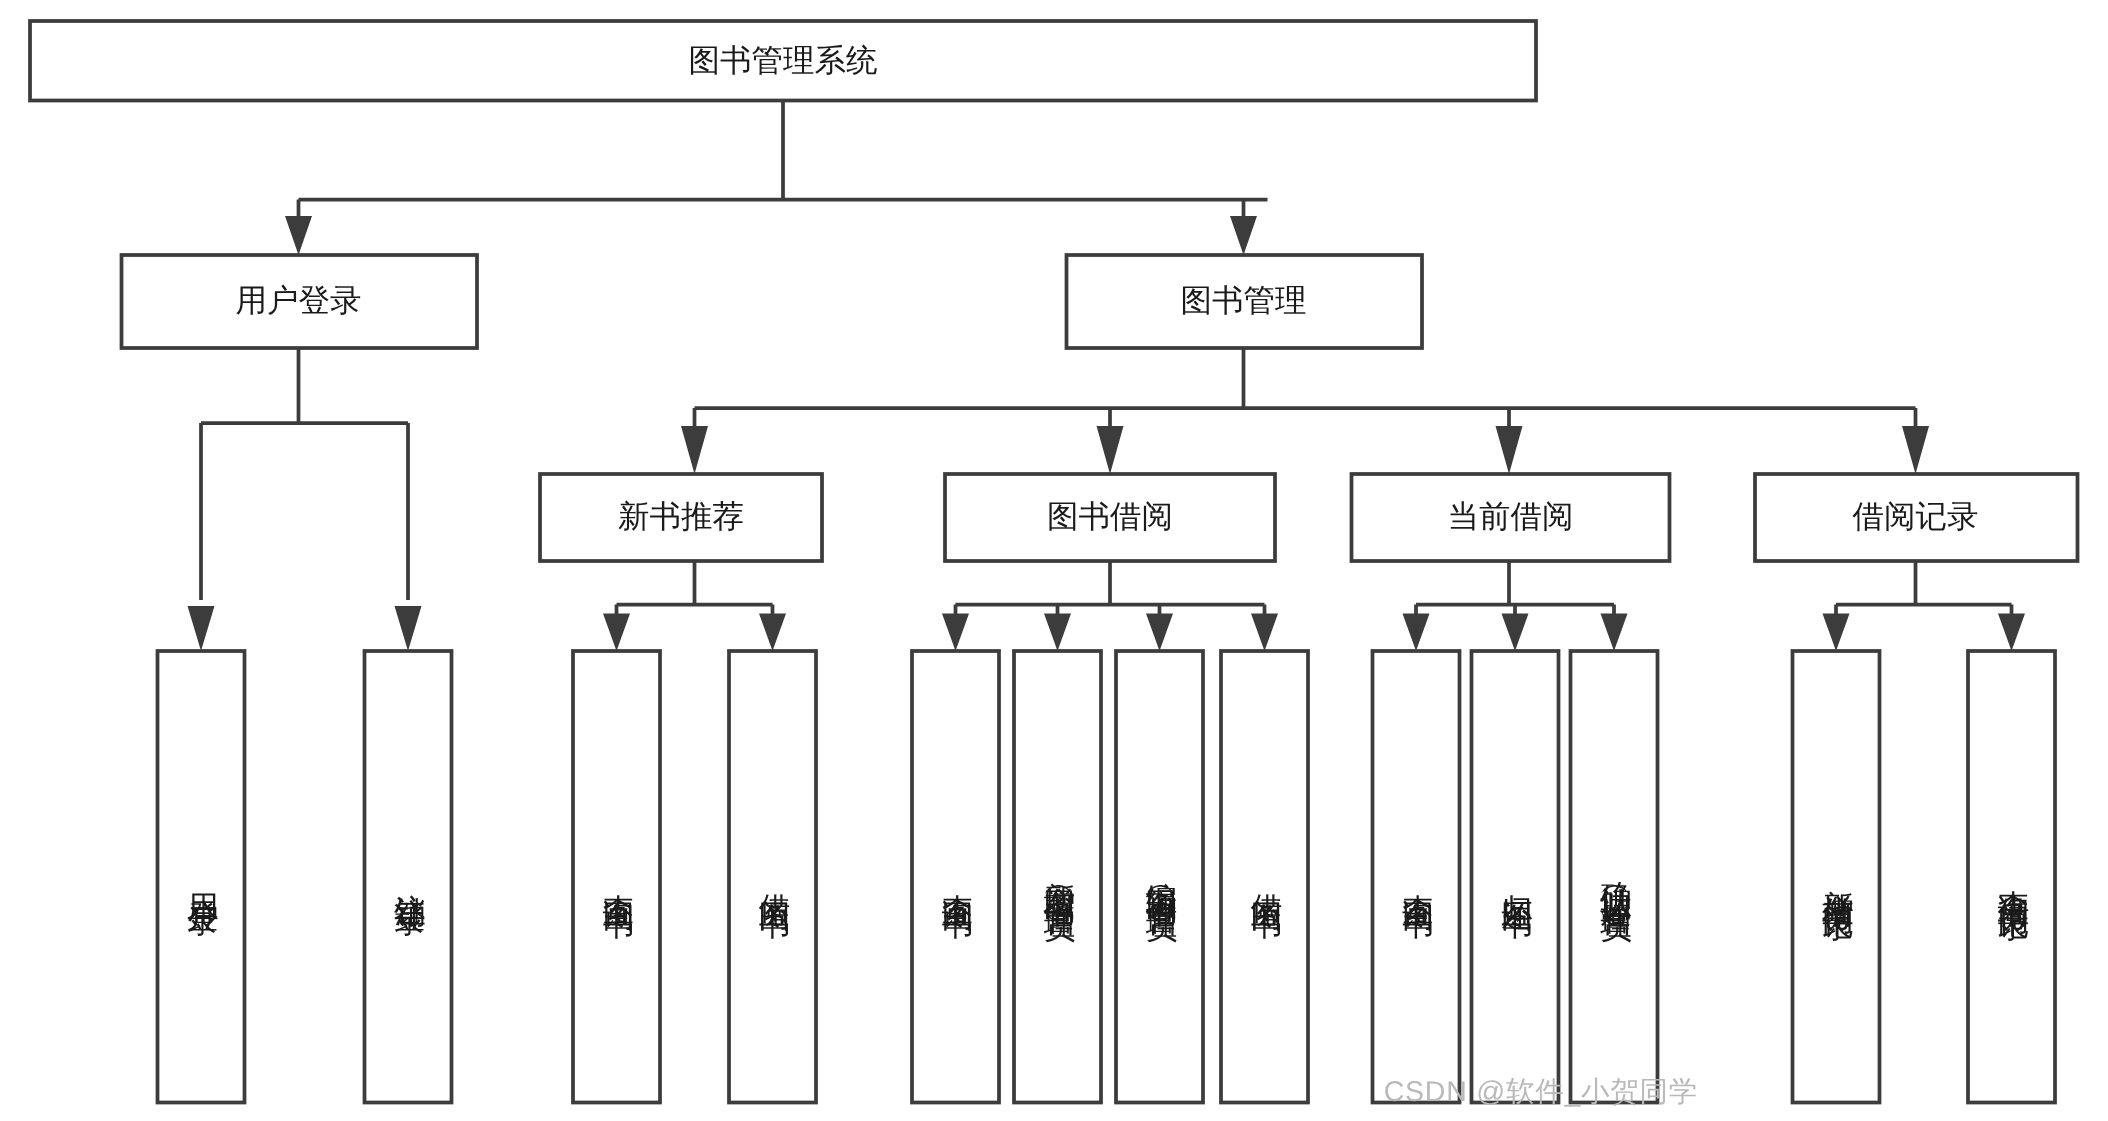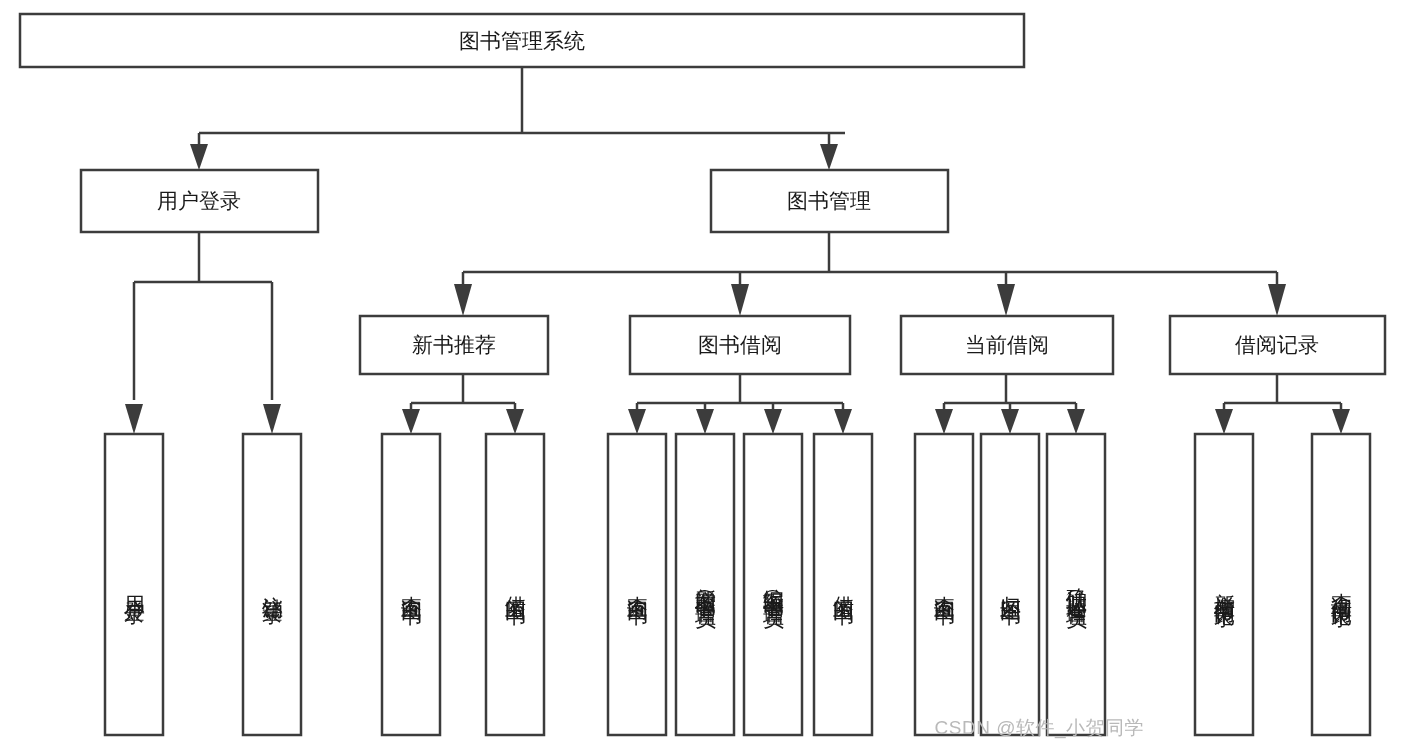--- a/index.html
+++ b/index.html
@@ -58,21 +58,21 @@
     letter-spacing: 3px;
     color: #1a1a1a;
     display: flex;
     align-items: center;
     justify-content: center;
     white-space: nowrap;
     pointer-events: none;
   }
   .watermark {
     position: absolute;
-    right: 8px;
+    right: 20px;
     bottom: 6px;
     font-family: "Liberation Sans", "DejaVu Sans", sans-serif;
     font-size: 19px;
     color: #b9b9b9;
     letter-spacing: 0.5px;
     white-space: nowrap;
   }
 </style>
 </head>
 <body>

